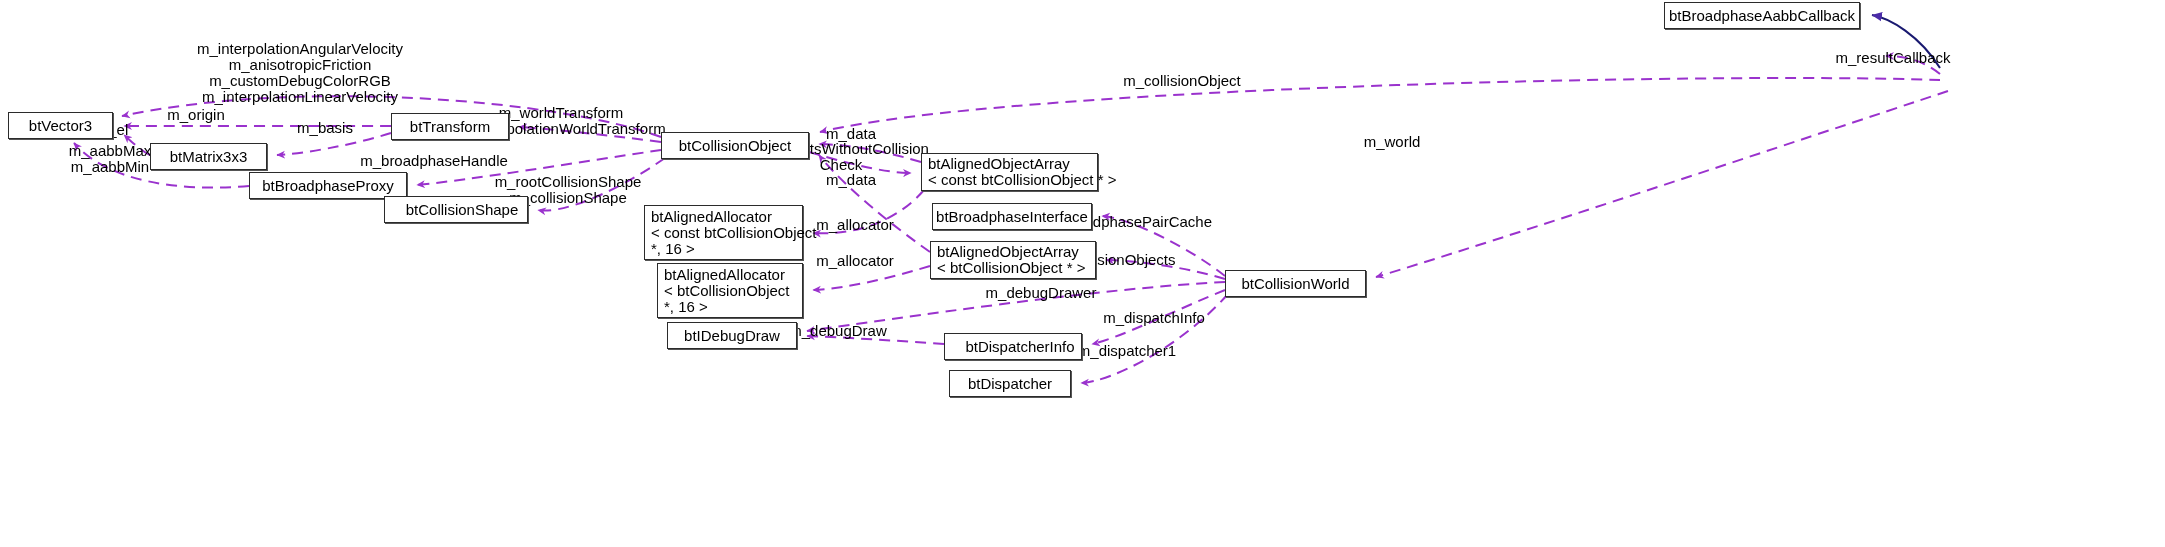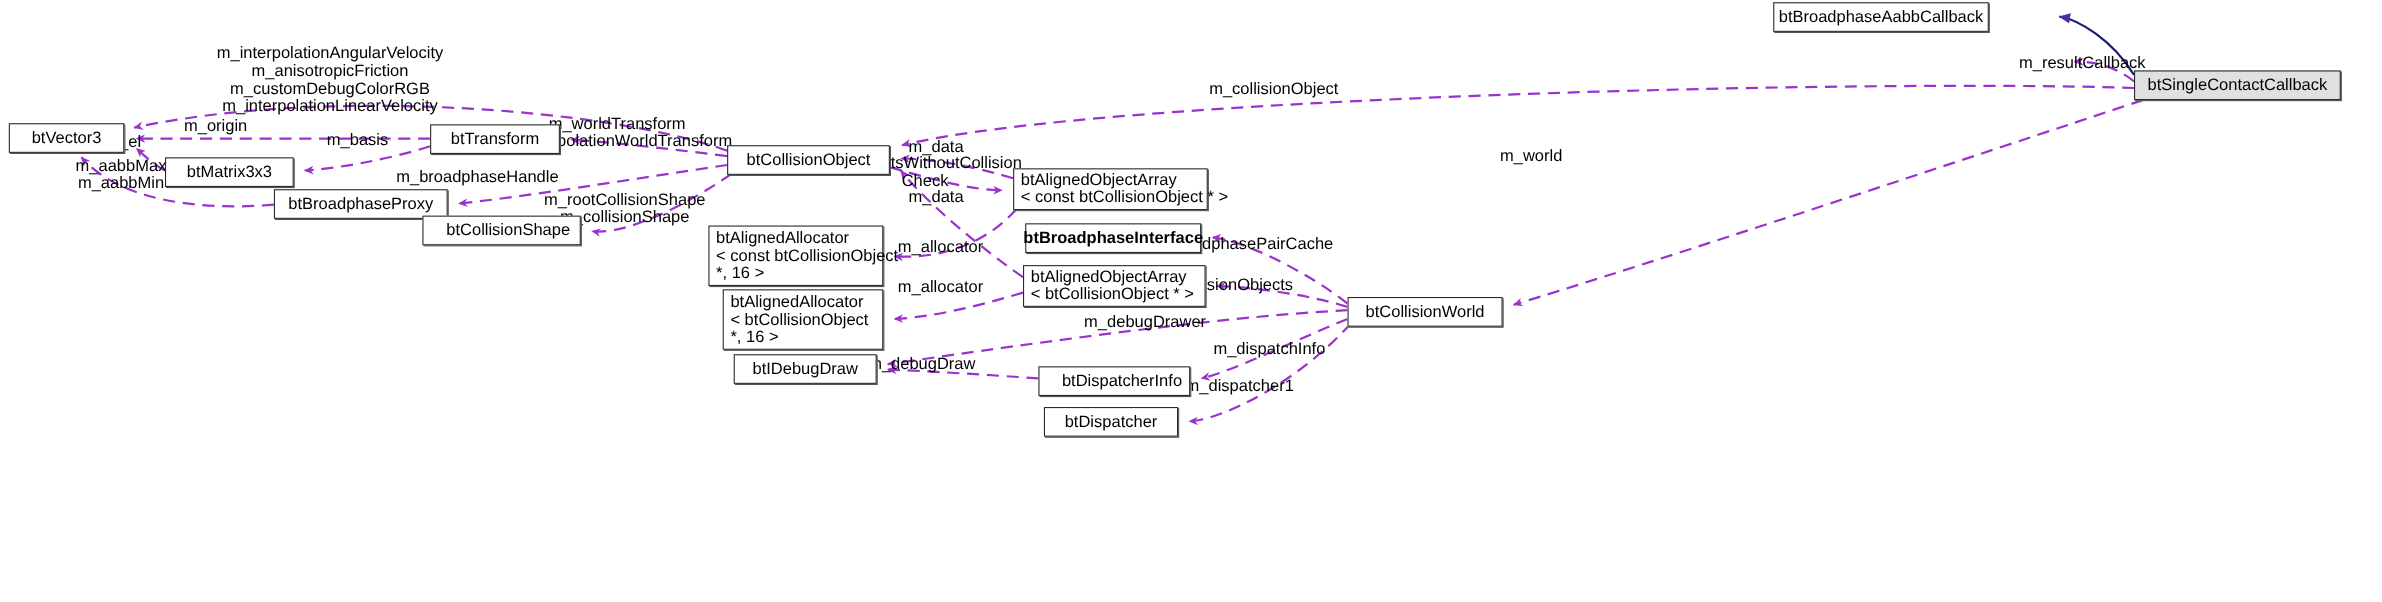--- a/index.html
+++ b/index.html
@@ -133,35 +133,34 @@
 
   <div class="node" style="left:657px;top:263px;width:146px;height:55px;text-align:left;justify-content:flex-start;padding-left:6px;">btAlignedAllocator
 &lt; btCollisionObject
 *, 16 &gt;</div>
 
   <div class="node" style="left:667px;top:322px;width:130px;height:27px;">btIDebugDraw</div>
 
   <div class="node" style="left:921px;top:153px;width:177px;height:38px;text-align:left;justify-content:flex-start;padding-left:6px;">btAlignedObjectArray
 &lt; const btCollisionObject * &gt;</div>
 
-  <div class="node" style="left:932px;top:203px;width:160px;height:27px;font-weight:bold;">btBroadphaseInterface</div>
+  <div class="node" style="left:932px;top:203px;width:160px;height:27px;">btBroadphaseInterface</div>
 
   <div class="node" style="left:930px;top:241px;width:166px;height:38px;text-align:left;justify-content:flex-start;padding-left:6px;">btAlignedObjectArray
 &lt; btCollisionObject * &gt;</div>
 
   <div class="node" style="left:944px;top:333px;width:138px;height:27px;padding-left:14px;">btDispatcherInfo</div>
 
   <div class="node" style="left:949px;top:370px;width:122px;height:27px;">btDispatcher</div>
 
   <div class="node" style="left:1225px;top:270px;width:141px;height:27px;">btCollisionWorld</div>
 
-  <div class="node" style="left:1612px;top:2px;width:196px;height:27px;">btBroadphaseAabbCallback</div>
-
-
-  <div class="node" style="left:1940px;top:64px;width:188px;height:27px;background:#e0e0e0;">btSingleContactCallback</div>
+  <div class="node" style="left:1664px;top:2px;width:196px;height:27px;">btBroadphaseAabbCallback</div>
+
+
 
   <div class="edge-label" style="left:300px;top:41px;">m_interpolationAngularVelocity
 m_anisotropicFriction
 m_customDebugColorRGB
 m_interpolationLinearVelocity</div>
 
   <div class="edge-label" style="left:196px;top:107px;">m_origin</div>
 
   <div class="edge-label" style="left:112px;top:122px;">m_el</div>
 
@@ -194,19 +193,19 @@
   <div class="edge-label" style="left:838px;top:323px;">m_debugDraw</div>
 
   <div class="edge-label" style="left:1127px;top:214px;">m_broadphasePairCache</div>
 
   <div class="edge-label" style="left:1113px;top:252px;">m_collisionObjects</div>
 
   <div class="edge-label" style="left:1130px;top:310px;margin-left:24px;">m_dispatchInfo</div>
 
   <div class="edge-label" style="left:1127px;top:343px;">m_dispatcher1</div>
 
-  <div class="edge-label" style="left:1158px;top:73px;">m_collisionObject</div>
+  <div class="edge-label" style="left:1182px;top:73px;">m_collisionObject</div>
 
   <div class="edge-label" style="left:1893px;top:50px;">m_resultCallback</div>
 
   <div class="edge-label" style="left:1392px;top:134px;">m_world</div>
 
 </div>
 
 </body></html>

